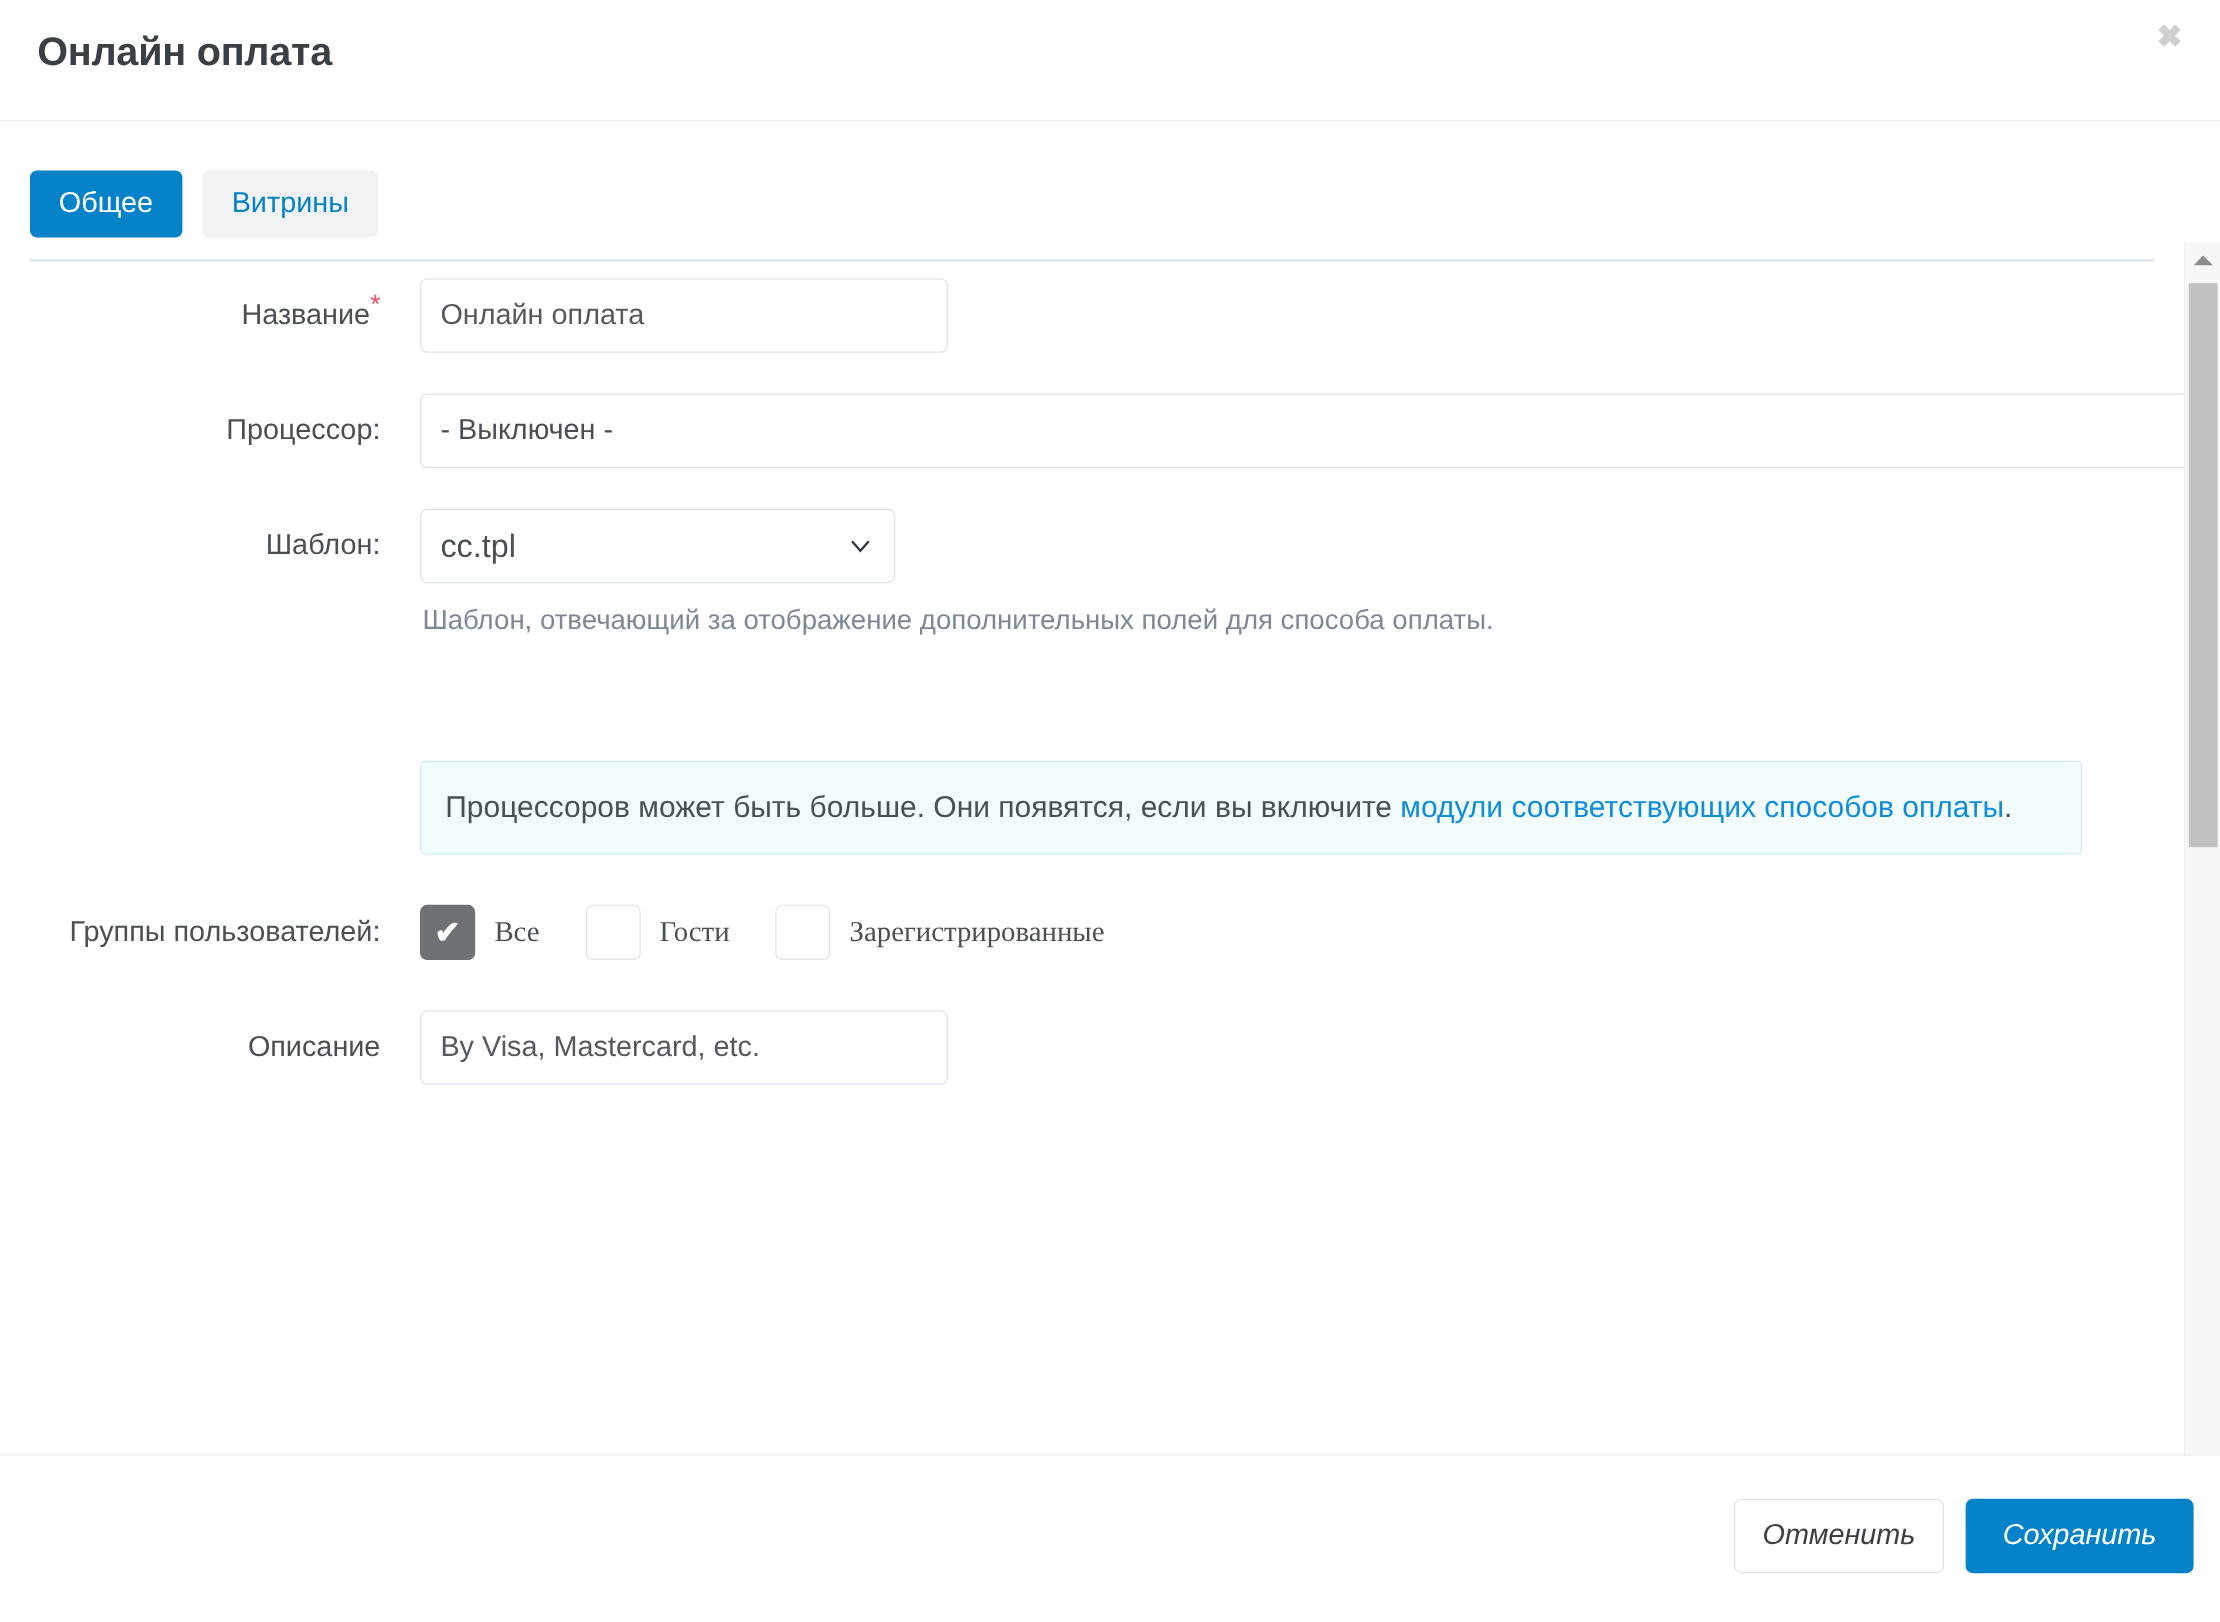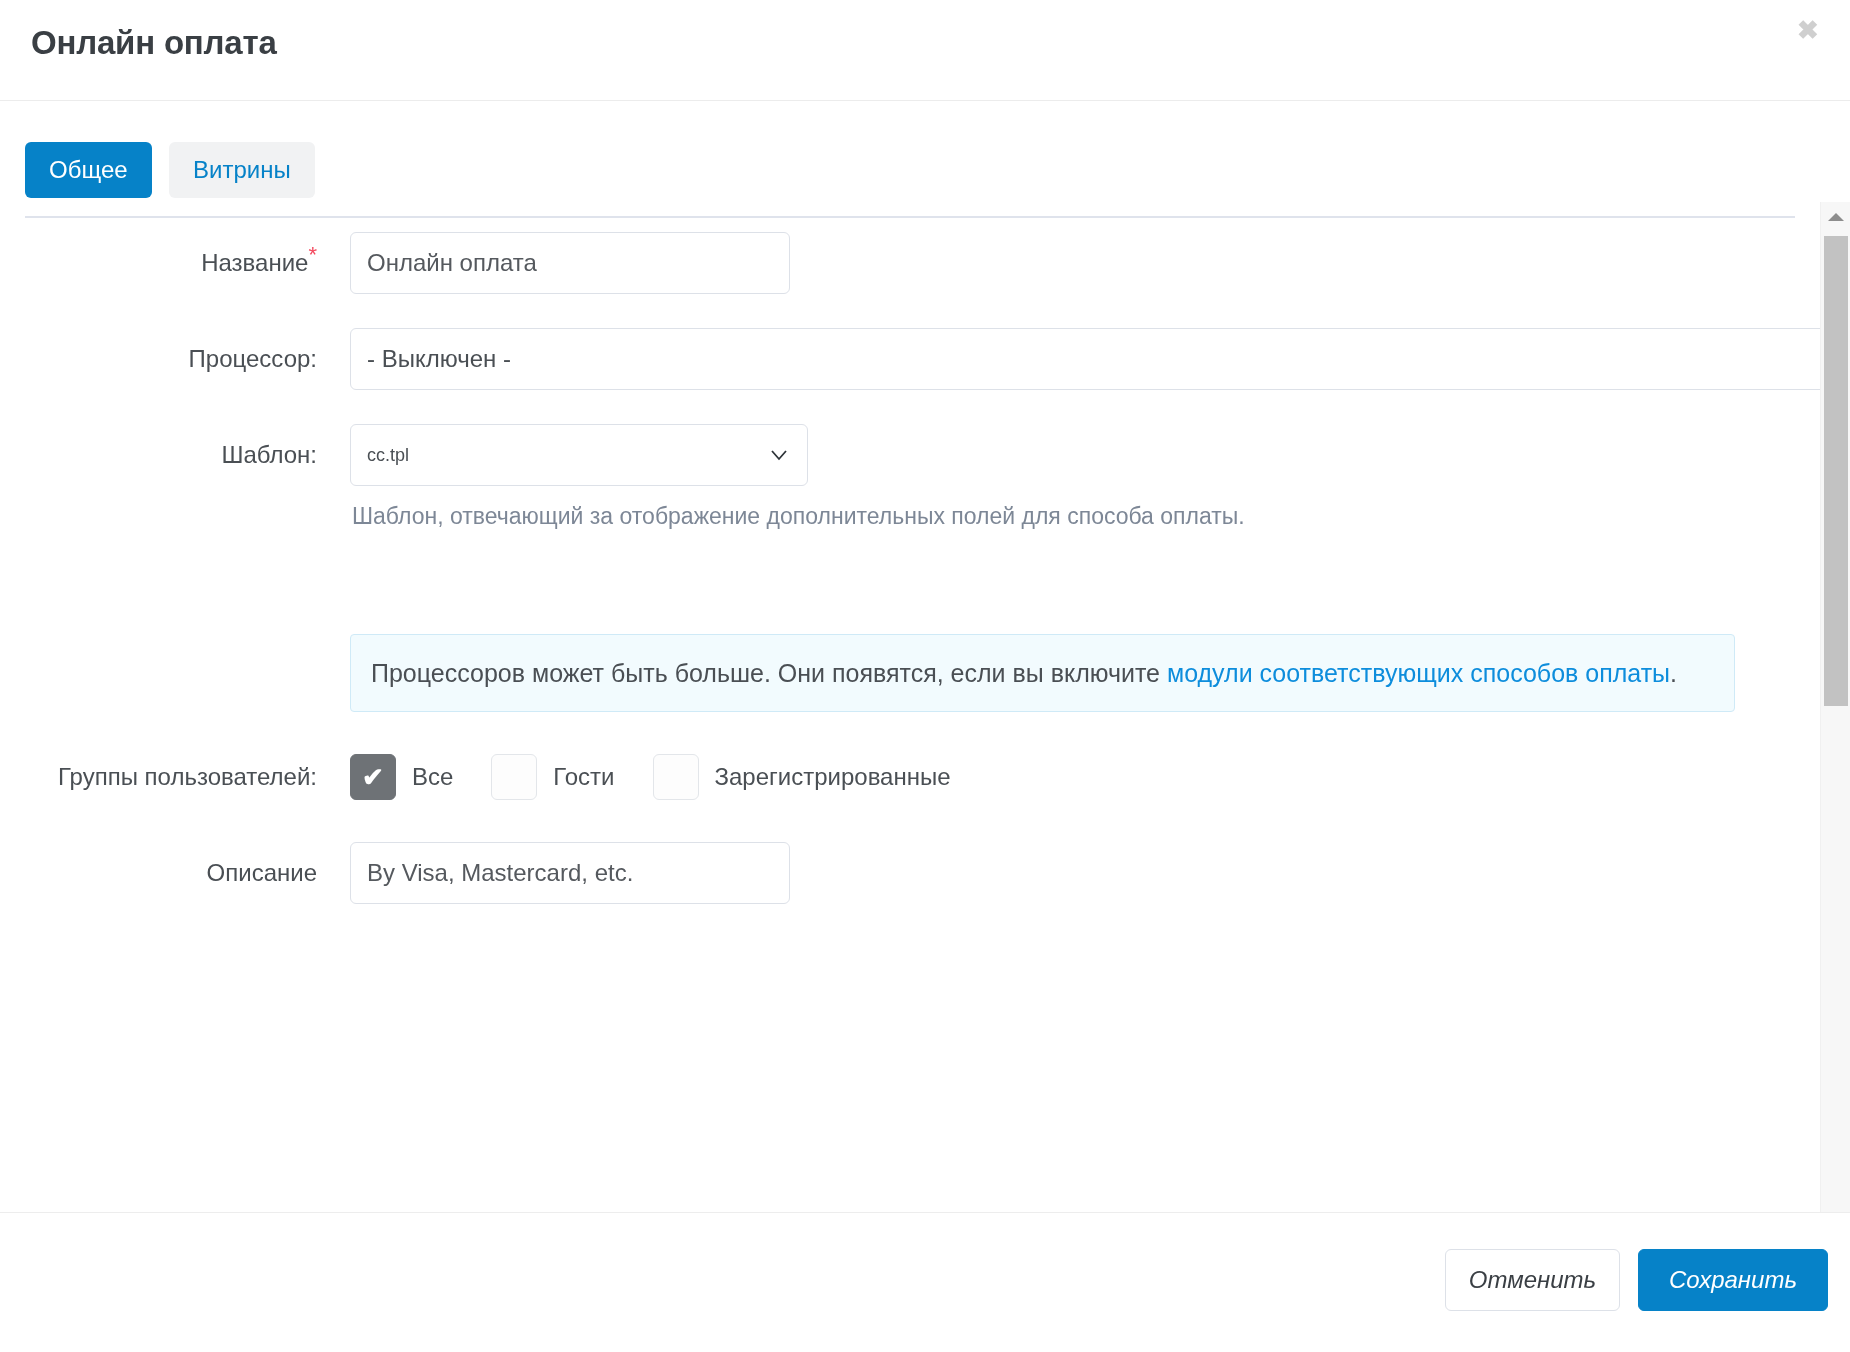--- a/index.html
+++ b/index.html
@@ -169,26 +169,26 @@
     right: 18px;
     top: 26px;
     width: 0; height: 0;
     border-left: 11px solid transparent;
     border-right: 11px solid transparent;
     border-top: 12px solid #8a8f94;
   }
 
   .sel-narrow {
     position: relative;
-    width: 458px;
+    width: 396px;
     height: 62px;
     border: 1px solid #dde1e8;
     border-radius: 6px;
     background: #fff;
-    font-size: 18px;
+    font-size: 27px;
     color: #4a4f54;
     line-height: 60px;
     padding: 0 16px;
     cursor: pointer;
     user-select: none;
   }
   .sel-narrow .caret-chev {
     position: absolute;
     right: 16px;
     top: 18px;
@@ -260,20 +260,21 @@
   .cb-box .tick {
     font-size: 26px;
     line-height: 1;
     font-weight: bold;
   }
   .cb-label {
     font-size: 24px;
     color: #4a4f54;
     margin-left: 16px;
     white-space: nowrap;
+    font-family: Liberation Serif, serif;
   }
 
   
   .modal-footer {
     position: relative;
     flex: 0 0 140px;
     height: 140px;
     border-top: 1px solid #ededed;
     background: #fff;
     font-style: italic;

